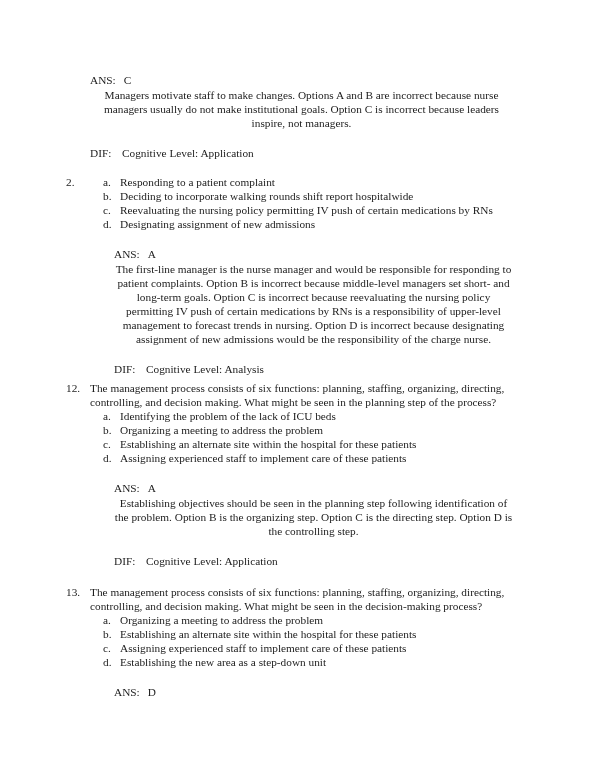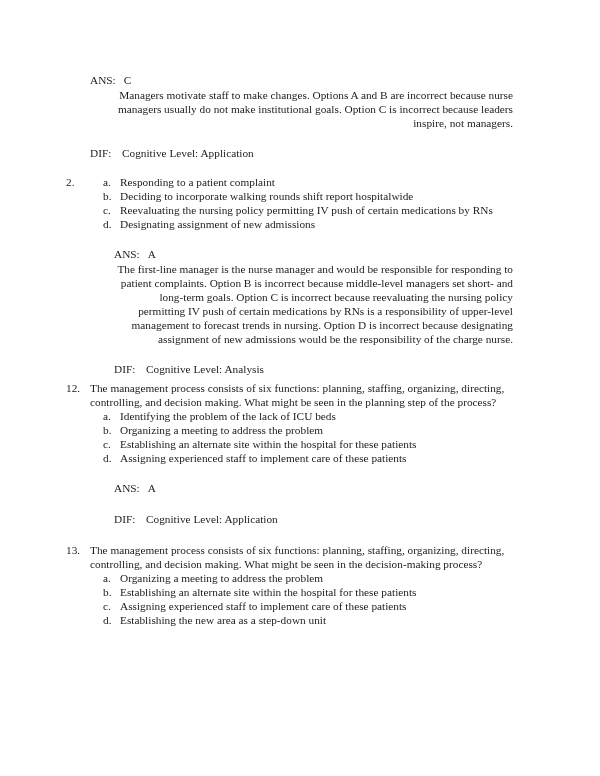--- a/index.html
+++ b/index.html
@@ -26,21 +26,21 @@
     width: 447px;
   }
   
   .line, .para, .opt-text, .num, .optletter,
   .ans-label, .ans-value, .dif-label, .dif-value, .qtext {
     font-size: 11.3px;
     line-height: 14px;
   }
   .para {
     margin: 0;
-    text-align: right;
+    text-align: center;
   }
   
   .ans-line {
     margin: 0;
     white-space: pre;
   }
   .ans-label { }
   .ans-value { }
 
   
@@ -164,20 +164,21 @@
             <span class="optletter">c.</span>
             <span class="opt-text">Establishing an alternate site within the hospital for these patients</span>
           </li>
           <li class="option">
             <span class="optletter">d.</span>
             <span class="opt-text">Assigning experienced staff to implement care of these patients</span>
           </li>
         </ul>
         <div class="answer-block">
           <div class="ans-line"><span class="ans-label">ANS:</span>  <span class="ans-value">A</span></div>
+          <p class="para rationale">Establishing objectives should be seen in the planning step following identification of the problem. Option B is the organizing step. Option C is the directing step. Option D is the controlling step.</p>
         </div>
         <div class="dif-line"><span class="dif-label">DIF:</span><span class="dif-value">Cognitive Level: Application</span></div>
       </div>
     </div>
 
     <div class="question" style="margin-top:16px;">
       <div class="num">13.</div>
       <div class="qbody">
         <p class="qtext">The management process consists of six functions: planning, staffing, organizing, directing, controlling, and decision making. What might be seen in the decision-making process?</p>
         <ul class="options">
@@ -191,17 +192,20 @@
           </li>
           <li class="option">
             <span class="optletter">c.</span>
             <span class="opt-text">Assigning experienced staff to implement care of these patients</span>
           </li>
           <li class="option">
             <span class="optletter">d.</span>
             <span class="opt-text">Establishing the new area as a step-down unit</span>
           </li>
         </ul>
+        <div class="answer-block">
+          <div class="ans-line"><span class="ans-label">ANS:</span>  <span class="ans-value">D</span></div>
+        </div>
       </div>
     </div>
 
   </div>
 </div>
 
 </body></html>

